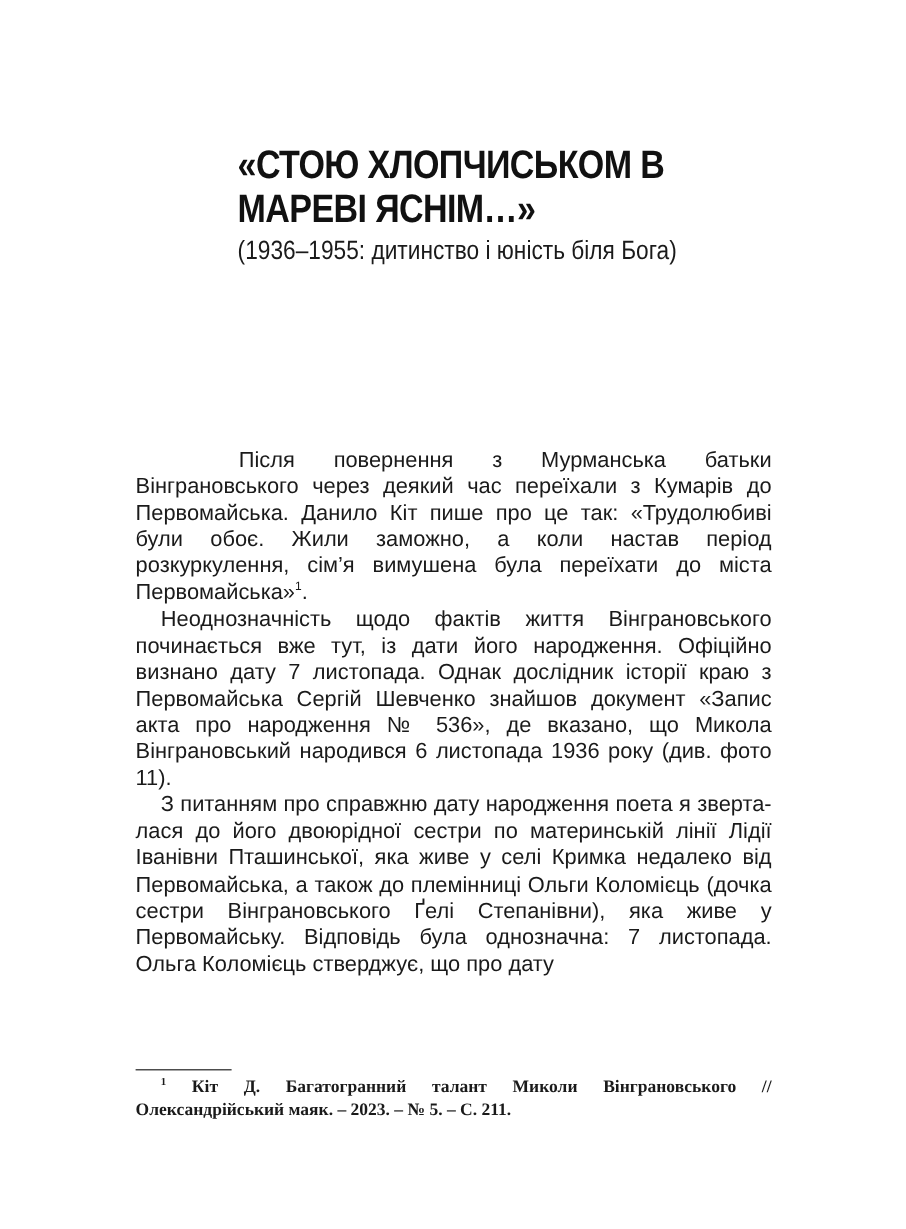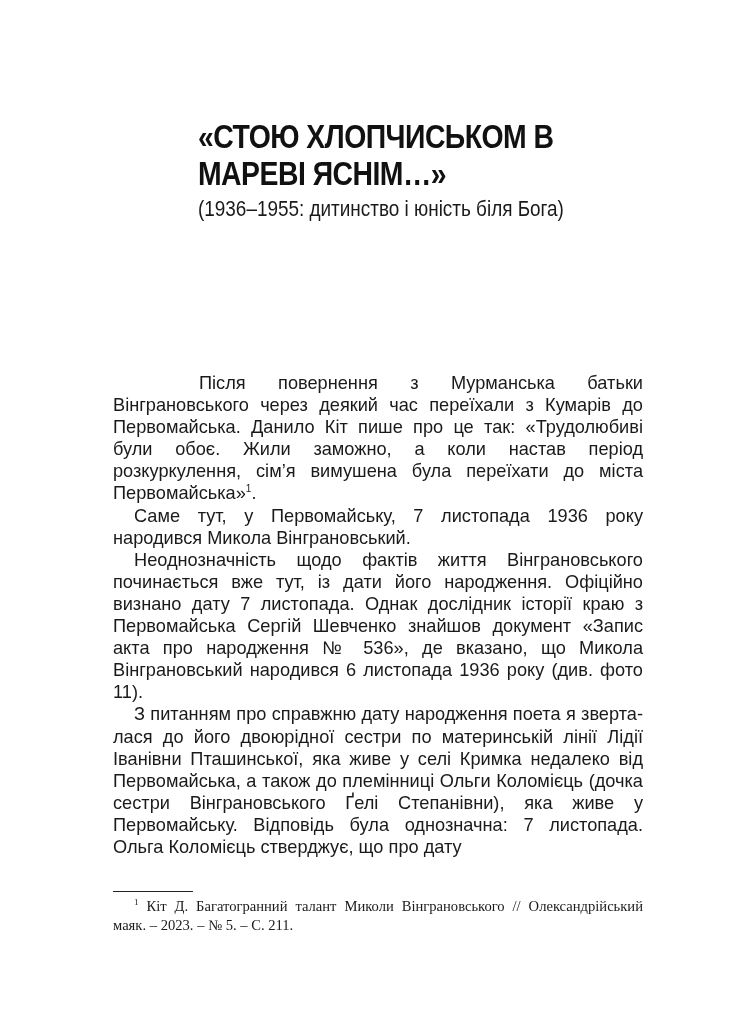--- a/index.html
+++ b/index.html
@@ -28,35 +28,34 @@
     .body-text p { margin: 0; text-indent: 21px; hyphens: manual; }
     .body-text p.first { text-indent: 86px; }
     sup { font-size: 10px; line-height: 0; vertical-align: super; }
     .footnote-rule {
       position: absolute; left: 113px; top: 891px; width: 80px; height: 0;
       border-top: 1.3px solid #222;
     }
     .footnote {
       position: absolute; left: 113px; top: 897px; width: 530px;
       font-family: "Liberation Serif", "DejaVu Serif", serif;
-      font-size: 14.6px; line-height: 19px; text-align: justify; text-indent: 21px;
+      font-size: 14.6px; line-height: 19px; text-align: justify; text-indent: 21px; font-weight: bold;
     }
     .footnote sup { font-size: 9px; }
   </style>
 </head>
 <body>
 
 <div class="page">
   <div class="title-block">
     <h1 class="title">«СТОЮ ХЛОПЧИСЬКОМ В МАРЕВІ ЯСНІМ…»</h1>
     <div class="subtitle">(1936–1955: дитинство і юність біля Бога)</div>
   </div>
 
   <div class="body-text">
     <p class="first"><span>Після повернення з Мурманська батьки Вінграновського через деякий час переїхали з Кумарів до Первомайська. Данило Кіт пише про це так: «Трудолюбиві були обоє. Жили заможно, а коли настав період розкуркулення, сім’я вимушена була переїхати до міста Первомайська»</span><sup>1</sup><span>.</span></p>
-    <p>Саме тут, у Первомайську, 7 листопада 1936 року народився Микола Вінграновський.</p>
     <p>Неоднозначність щодо фактів життя Вінграновського почина­ється вже тут, із дати його народження. Офіційно визнано дату 7 листопада. Однак дослідник історії краю з Первомайська Сергій Шевченко знайшов документ «Запис акта про народження № 536», де вказано, що Микола Вінграновський народився 6 листопада 1936 року (див. фото 11).</p>
     <p>З питанням про справжню дату народження поета я зверта­ла­ся до його двоюрідної сестри по материнській лінії Лідії Іванівни Пташинської, яка живе у селі Кримка недалеко від Первомайська, а також до племінниці Ольги Коломієць (дочка сестри Вінгранов­ського Ґелі Степанівни), яка живе у Первомайську. Відповідь була однозначна: 7 листопада. Ольга Коломієць стверджує, що про дату</p>
   </div>
 
   <div class="footnote-rule"></div>
   <div class="footnote"><sup>1</sup><span> Кіт Д. Багатогранний талант Миколи Вінграновського // Олександрійський маяк. – 2023. – № 5. – С. 211.</span></div>
 </div>
 
 </body></html>

